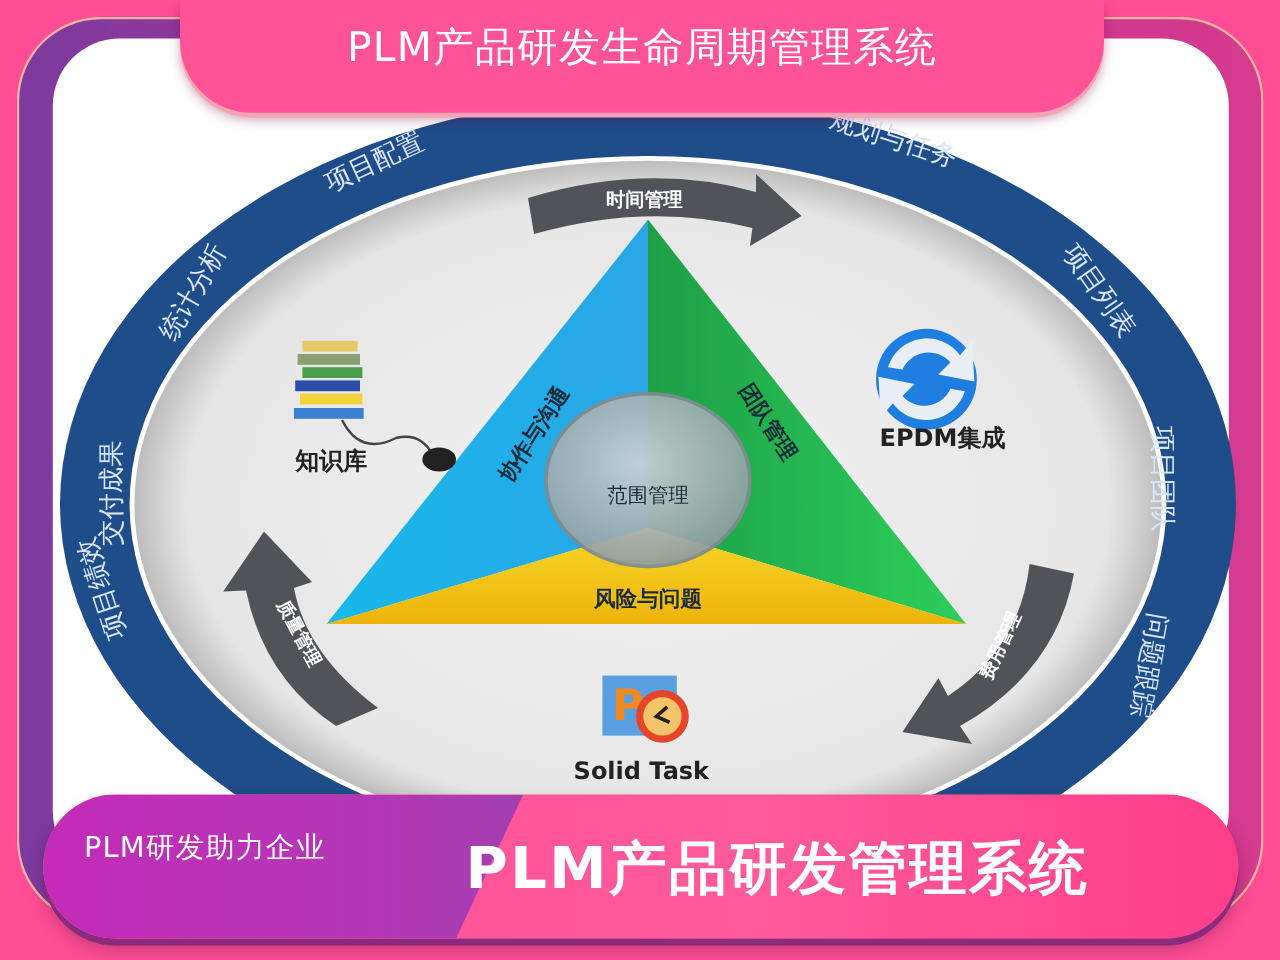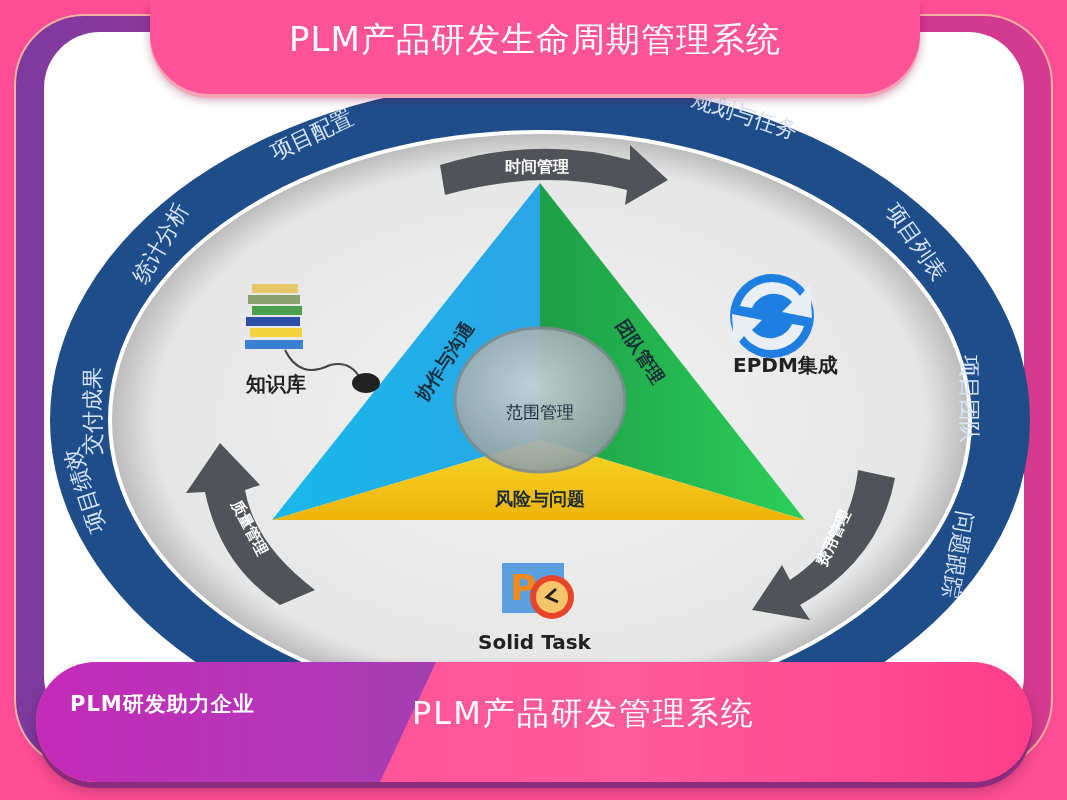--- a/index.html
+++ b/index.html
@@ -7,22 +7,22 @@
   .frame-outer{position:absolute;left:14px;top:14px;width:1039px;height:756px;border-radius:70px;background:linear-gradient(90deg,#7d3a9f 0%,#b0348f 40%,#c4358d 70%,#d63b8f 100%);box-shadow:0 0 0 2px #f8b0a0 inset;}
   .frame-inner{position:absolute;left:44px;top:32px;width:980px;height:700px;border-radius:56px;background:#ffffff;overflow:hidden;}
   .title-banner{position:absolute;left:150px;top:0;width:770px;height:94px;background:#fe5497;border-radius:0 0 60px 60px;box-shadow:0 4px 0 #f5a3b5, 0 6px 10px rgba(120,0,60,0.35);z-index:5;display:flex;align-items:center;justify-content:center;}
   .title-banner .title{color:#fff;font-weight:normal;font-size:34px;letter-spacing:1px;margin-top:-14px;}
   .diagram{position:absolute;left:0;top:0;width:1067px;height:800px;z-index:2;}
   .ring-label{fill:#d8e6f8;font-size:22px;font-family:"DejaVu Serif","Liberation Serif",serif;}
   .tri-label{font-weight:bold;font-size:18px;fill:#1a2b3a;}
   .icon-label{position:absolute;font-weight:bold;color:#222;font-size:20px;z-index:3;}
   .bottom-bar{position:absolute;left:36px;top:662px;width:996px;height:120px;border-radius:60px;background:linear-gradient(90deg,#fe4f97 0%,#ff5a9a 60%,#ff3e8a 100%);box-shadow:0 6px 0 #8a2b7e, 0 8px 14px rgba(0,0,0,0.25);z-index:6;overflow:hidden;}
   .bottom-left{position:absolute;left:0;top:0;width:400px;height:120px;background:linear-gradient(90deg,#c32bb8 0%,#b337b7 70%,#a23fb0 100%);clip-path:polygon(0 0,100% 0,86% 100%,0 100%);border-radius:60px 0 0 60px;}
-  .bottom-left .line{position:absolute;left:34px;color:#fff;font-weight:bold;font-size:21px;letter-spacing:1px;}
-  .bottom-right-title{position:absolute;left:376px;top:30px;color:#fff;font-weight:normal;font-size:32px;letter-spacing:2px;}
+  .bottom-left .line{position:absolute;left:34px;color:#fff;font-weight:normal;font-size:24px;letter-spacing:1px;}
+  .bottom-right-title{position:absolute;left:352px;top:30px;color:#fff;font-weight:bold;font-size:48px;letter-spacing:2px;}
 </style>
 </head>
 <body>
 
 <div class="frame-outer"></div>
 <div class="frame-inner"></div>
 
 <div class="title-banner">
   <span class="title">PLM产品研发生命周期管理系统</span>
 </div>

